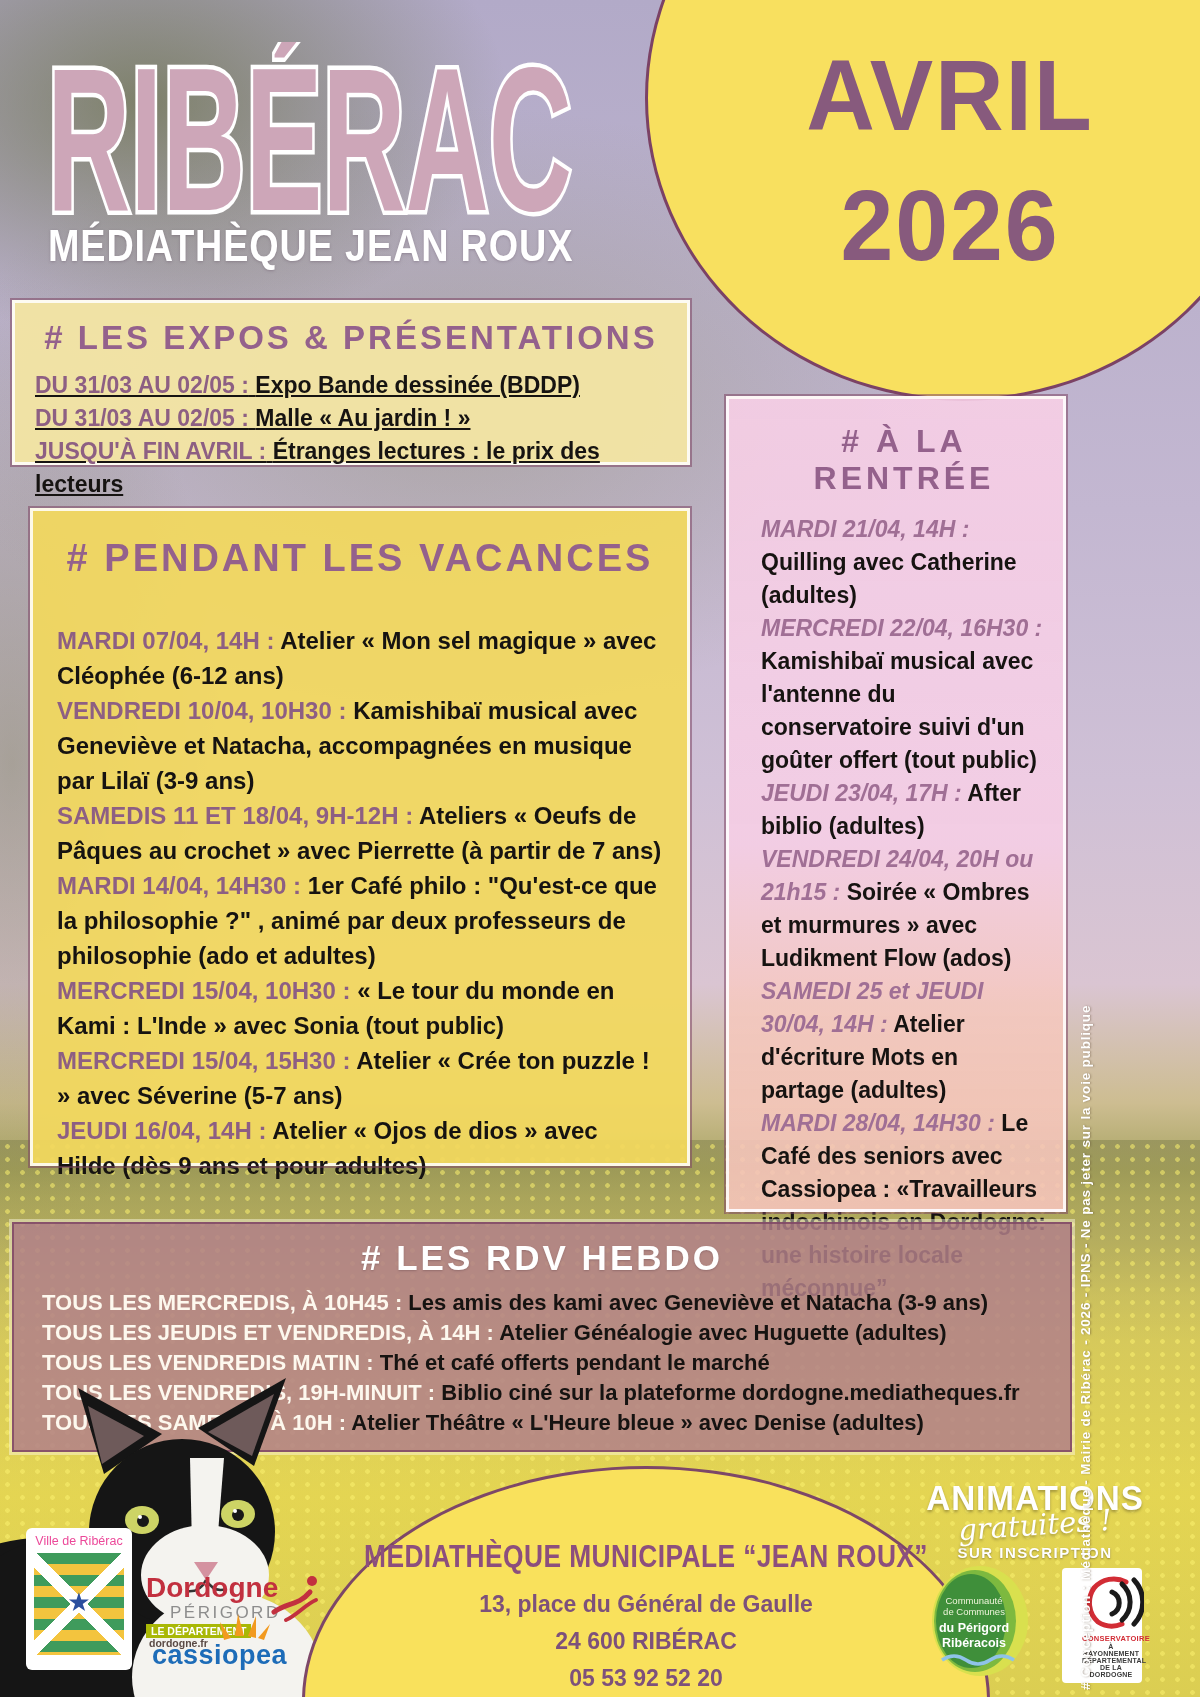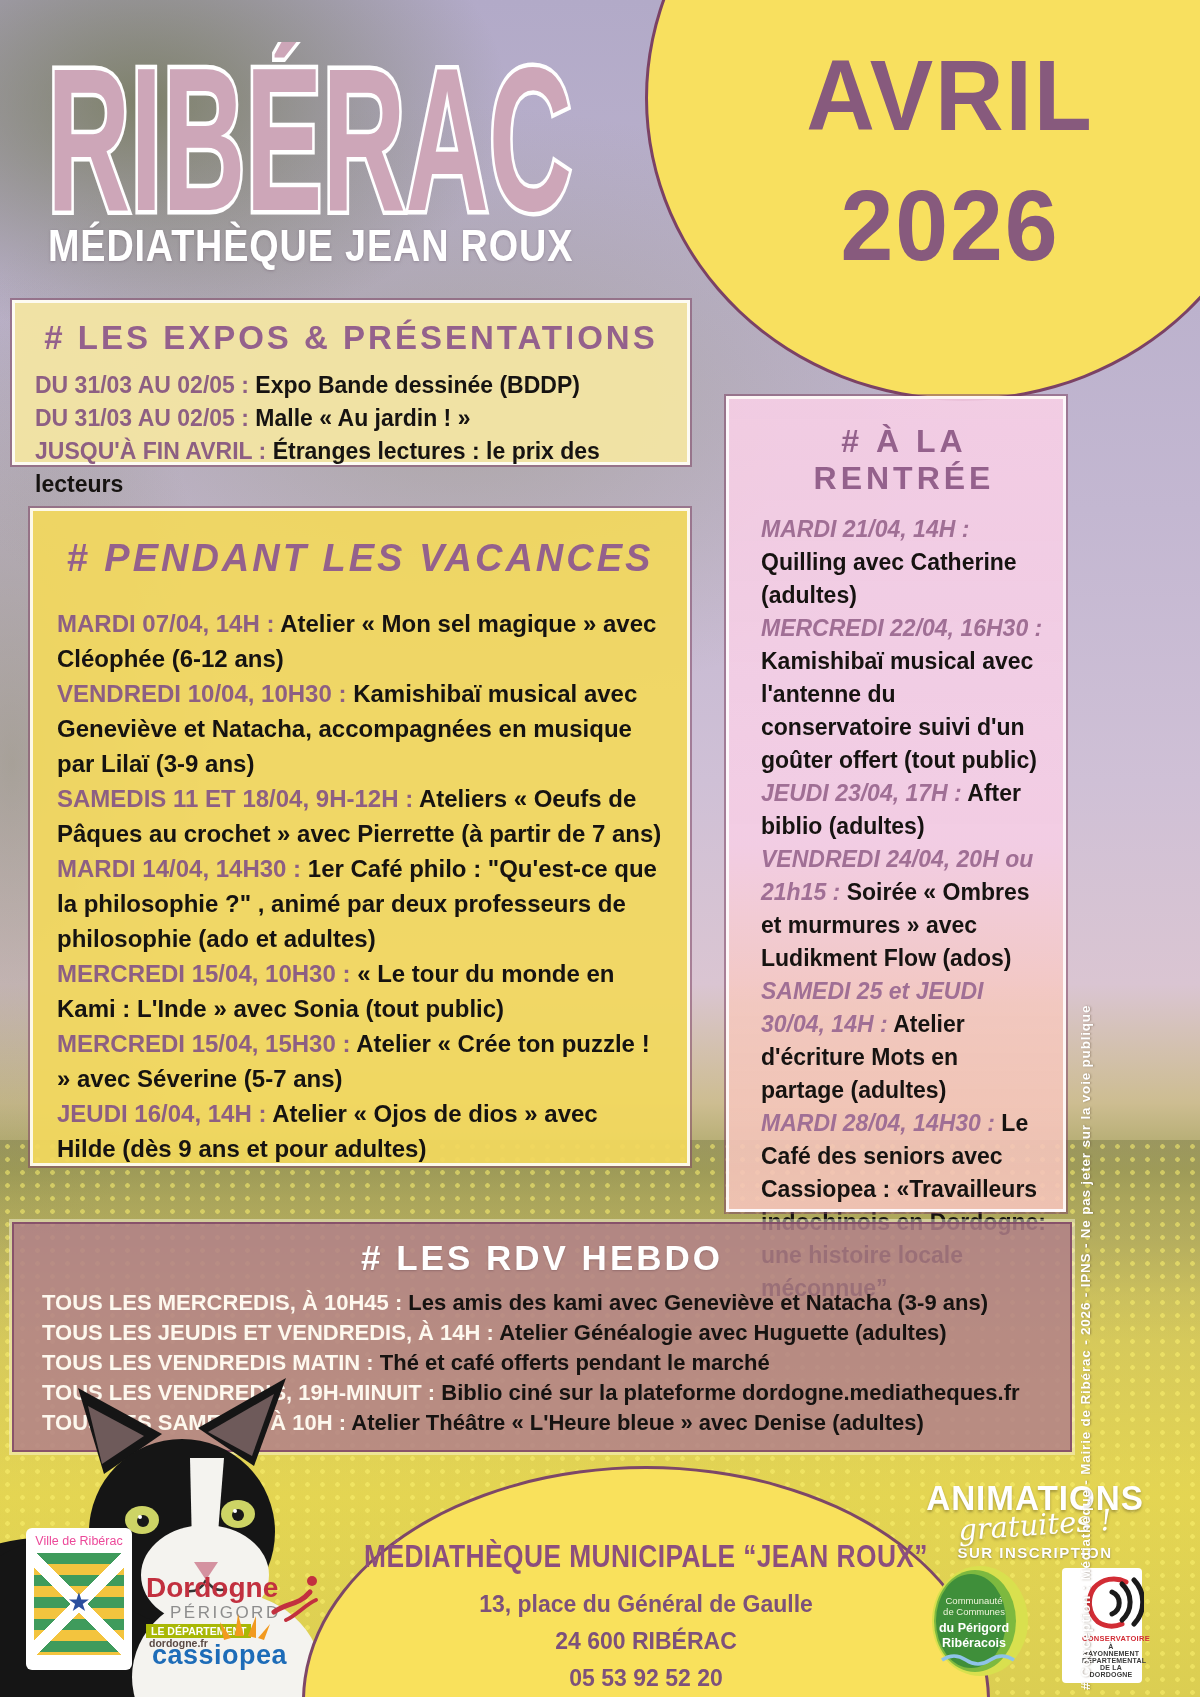--- a/index.html
+++ b/index.html
@@ -48,26 +48,26 @@
     background:linear-gradient(180deg, rgba(247,207,230,.90) 0%, rgba(247,207,230,.86) 55%,
       rgba(246,200,190,.86) 75%, rgba(245,196,186,.90) 100%);
     padding:14px 16px 0 32px;}
   .panel-hebdo{left:12px;top:1222px;width:1060px;height:230px;
     background:rgba(178,128,138,.85);
     border:2px solid rgba(125,69,100,.8);outline:none;
     box-shadow:0 0 0 3px rgba(255,250,230,.45);
     padding:8px 24px 0 24px;}
   .hd{font-weight:bold;text-align:center;color:#94618c;letter-spacing:3px;}
   .panel-expos .hd{font-size:33px;margin:4px 0 12px 0;}
-  .panel-vacances .hd{font-size:38px;margin:8px 0 26px 0;font-style:italic;}
+  .panel-vacances .hd{font-size:38px;margin:8px 0 43px 0;}
   .panel-rentree .hd{font-size:32px;margin:10px 0 16px 0;letter-spacing:4px;}
   .panel-hebdo .hd{color:#fff;font-size:35px;margin:6px 0 10px 0;
     text-shadow:0 1px 2px rgba(90,60,70,.35);}
   .ev{font-weight:bold;color:#161311;}
-  .panel-expos .ev{font-size:23px;line-height:33px;}
+  .panel-expos .ev{font-size:23px;line-height:33px;text-decoration:underline;}
   .panel-vacances .ev{font-size:24px;line-height:35px;}
   .panel-rentree .ev{font-size:23px;line-height:33px;}
   .panel-hebdo .ev{font-size:22px;line-height:30px;padding-left:4px;}
   .ev-date{color:#8d5f83;}
   .panel-rentree .ev-date{color:#a06f95;font-style:italic;}
   .panel-hebdo .ev-date{color:#fdf8ee;}
   
   .cat{position:absolute;left:-8px;top:1332px;}
   .ellipse{
     position:absolute;left:302px;top:1466px;width:688px;height:470px;border-radius:50%;

